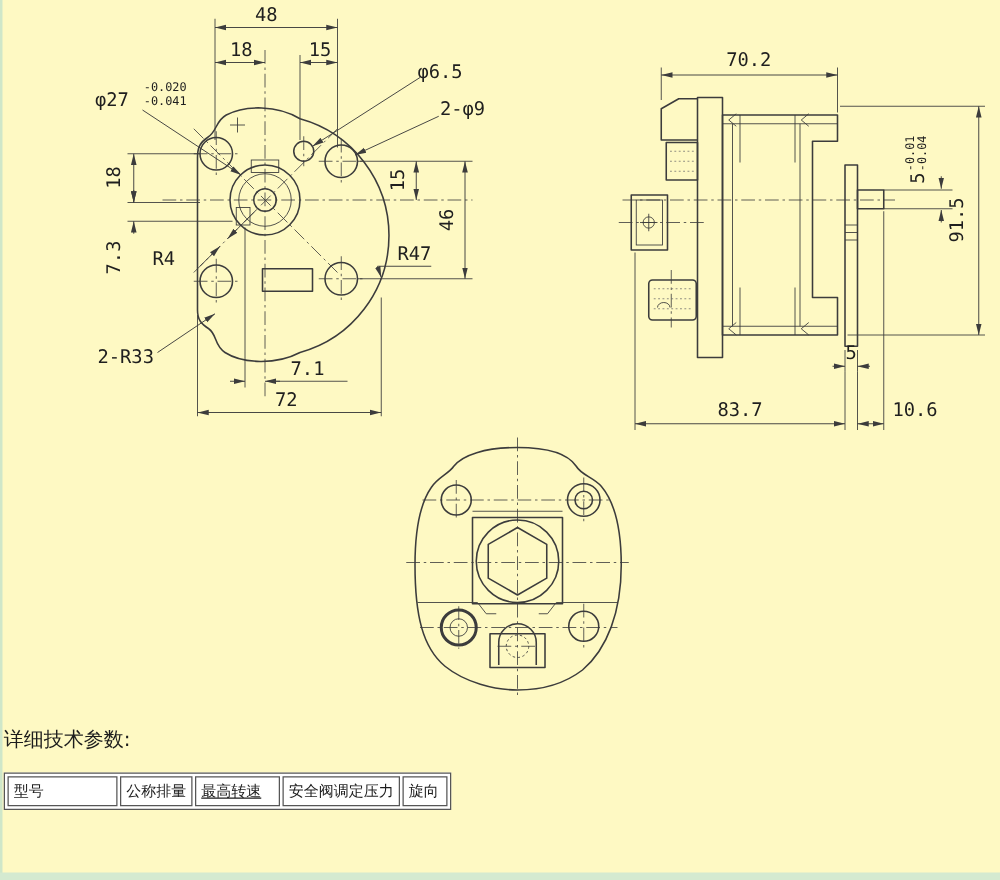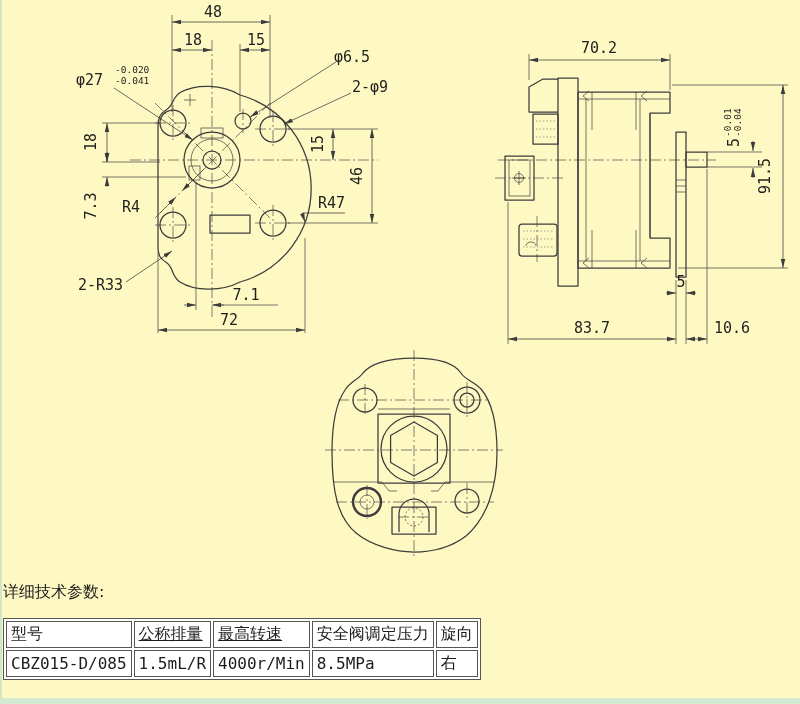--- a/index.html
+++ b/index.html
@@ -18,27 +18,27 @@
   .cl{stroke:#3c3c3c;stroke-width:0.65;fill:none;stroke-dasharray:11 3 2 3;}
   .dot{stroke:#3c3c3c;stroke-width:0.7;fill:none;stroke-dasharray:2 2;}
   .hatch{stroke:#6a6a6a;stroke-width:0.6;fill:none;stroke-dasharray:1.5 2;}
   #heading{
     position:absolute;left:3px;top:582px;font-size:16px;color:#1c1c1c;
     font-family:"DejaVu Sans","Liberation Sans",sans-serif;
   }
   table.specs{
     position:absolute;left:3px;top:618px;border-collapse:separate;border-spacing:2px;
     background:#ffffff;border:1px solid #565656;
-    font-family:"DejaVu Sans Mono","DejaVu Sans",monospace;font-size:16px;color:#1c1c1c;
+    font-family:"DejaVu Sans Mono","DejaVu Sans",monospace;font-size:12px;color:#1c1c1c;
   }
   table.specs th,table.specs td{
     border:1px solid #565656;font-weight:normal;text-align:left;
     padding:2px 4px;height:18px;white-space:nowrap;background:#ffffff;
   }
-  .c0{width:78px;} .c1{width:48px;text-decoration:underline;} .c2{width:58px;text-decoration:underline;} .c3{width:84px;} .c4{width:26px;}
+  .c0{width:78px;} .c1{width:48px;} .c2{width:58px;text-decoration:underline;} .c3{width:84px;} .c4{width:26px;}
 </style>
 </head>
 <body>
 
 <div id="stage">
   <div id="edge-left"></div>
 
   <svg width="800" height="580" viewBox="0 0 800 580">
     <defs>
       <marker id="arr" viewBox="0 0 12 8" refX="12" refY="4" markerWidth="12" markerHeight="8" orient="auto-start-reverse">
@@ -236,24 +236,17 @@
 
   <table class="specs">
     <tbody>
         <tr>
       <th class="c0">型号</th>
       <th class="c1">公称排量</th>
       <th class="c2">最高转速</th>
       <th class="c3">安全阀调定压力</th>
       <th class="c4">旋向</th>
     </tr>
-    <tr>
-      <td>CBZ015-D/085</td>
-      <td>1.5mL/R</td>
-      <td>4000r/Min</td>
-      <td>8.5MPa</td>
-      <td>右</td>
-    </tr>
   </tbody>
     </table>
 
   <div id="edge-bottom"></div>
 </div>
 
 </body></html>

